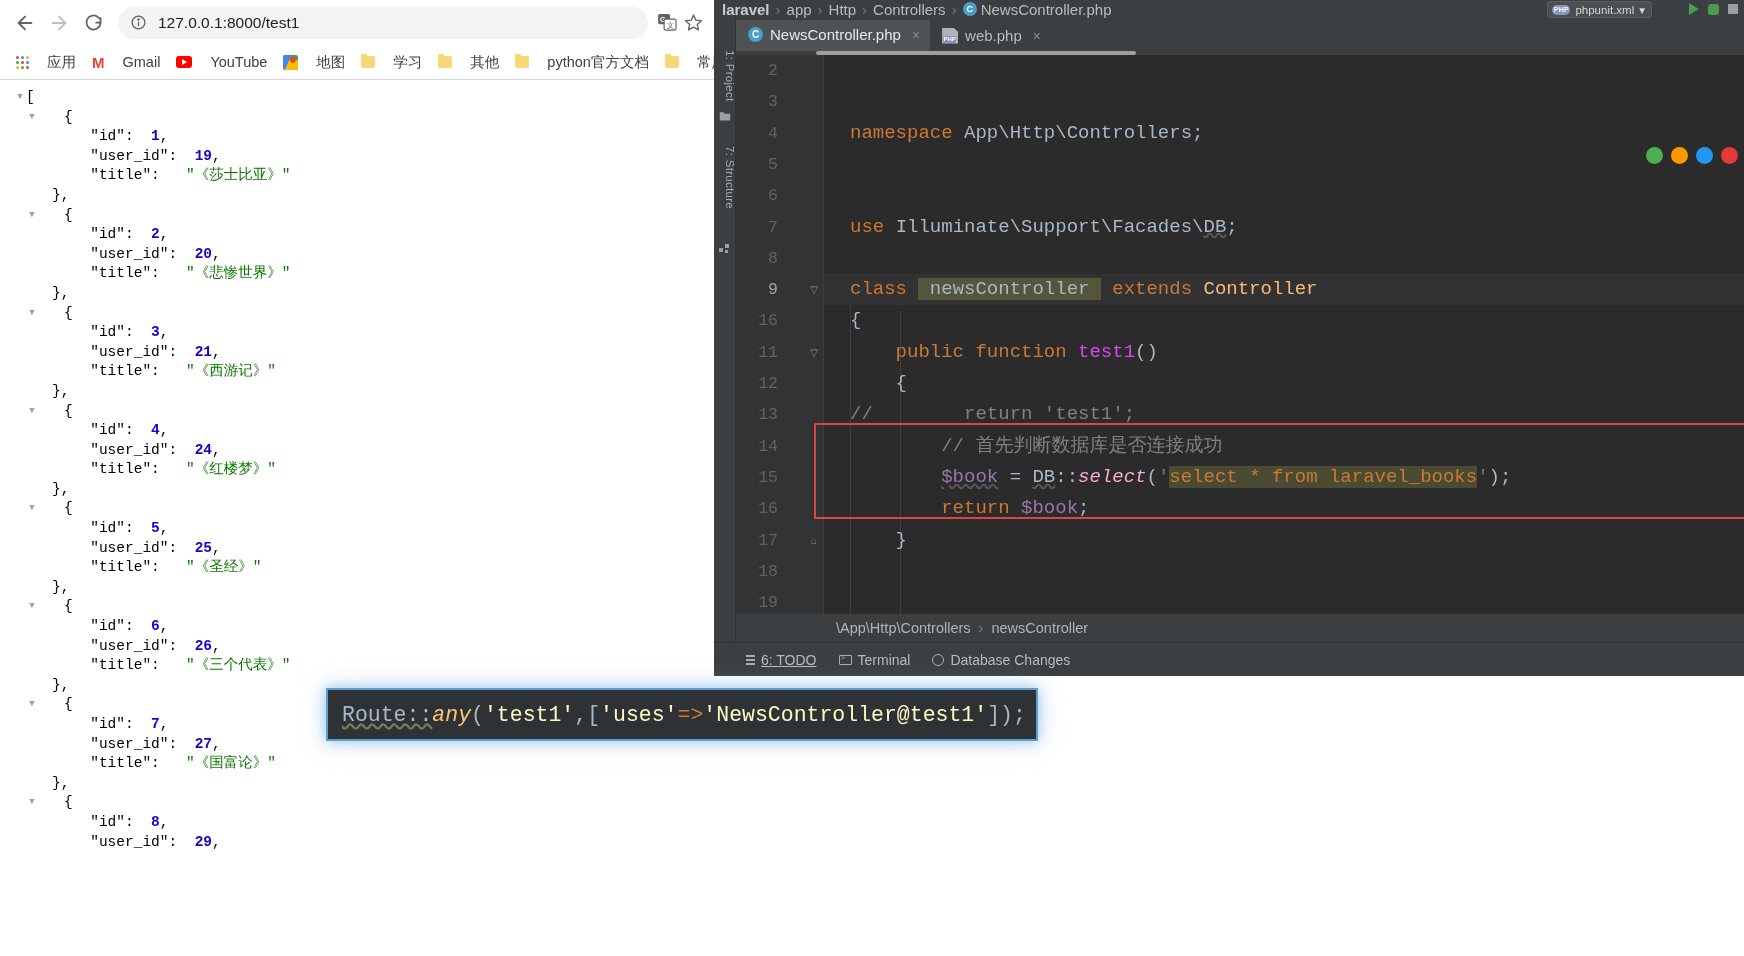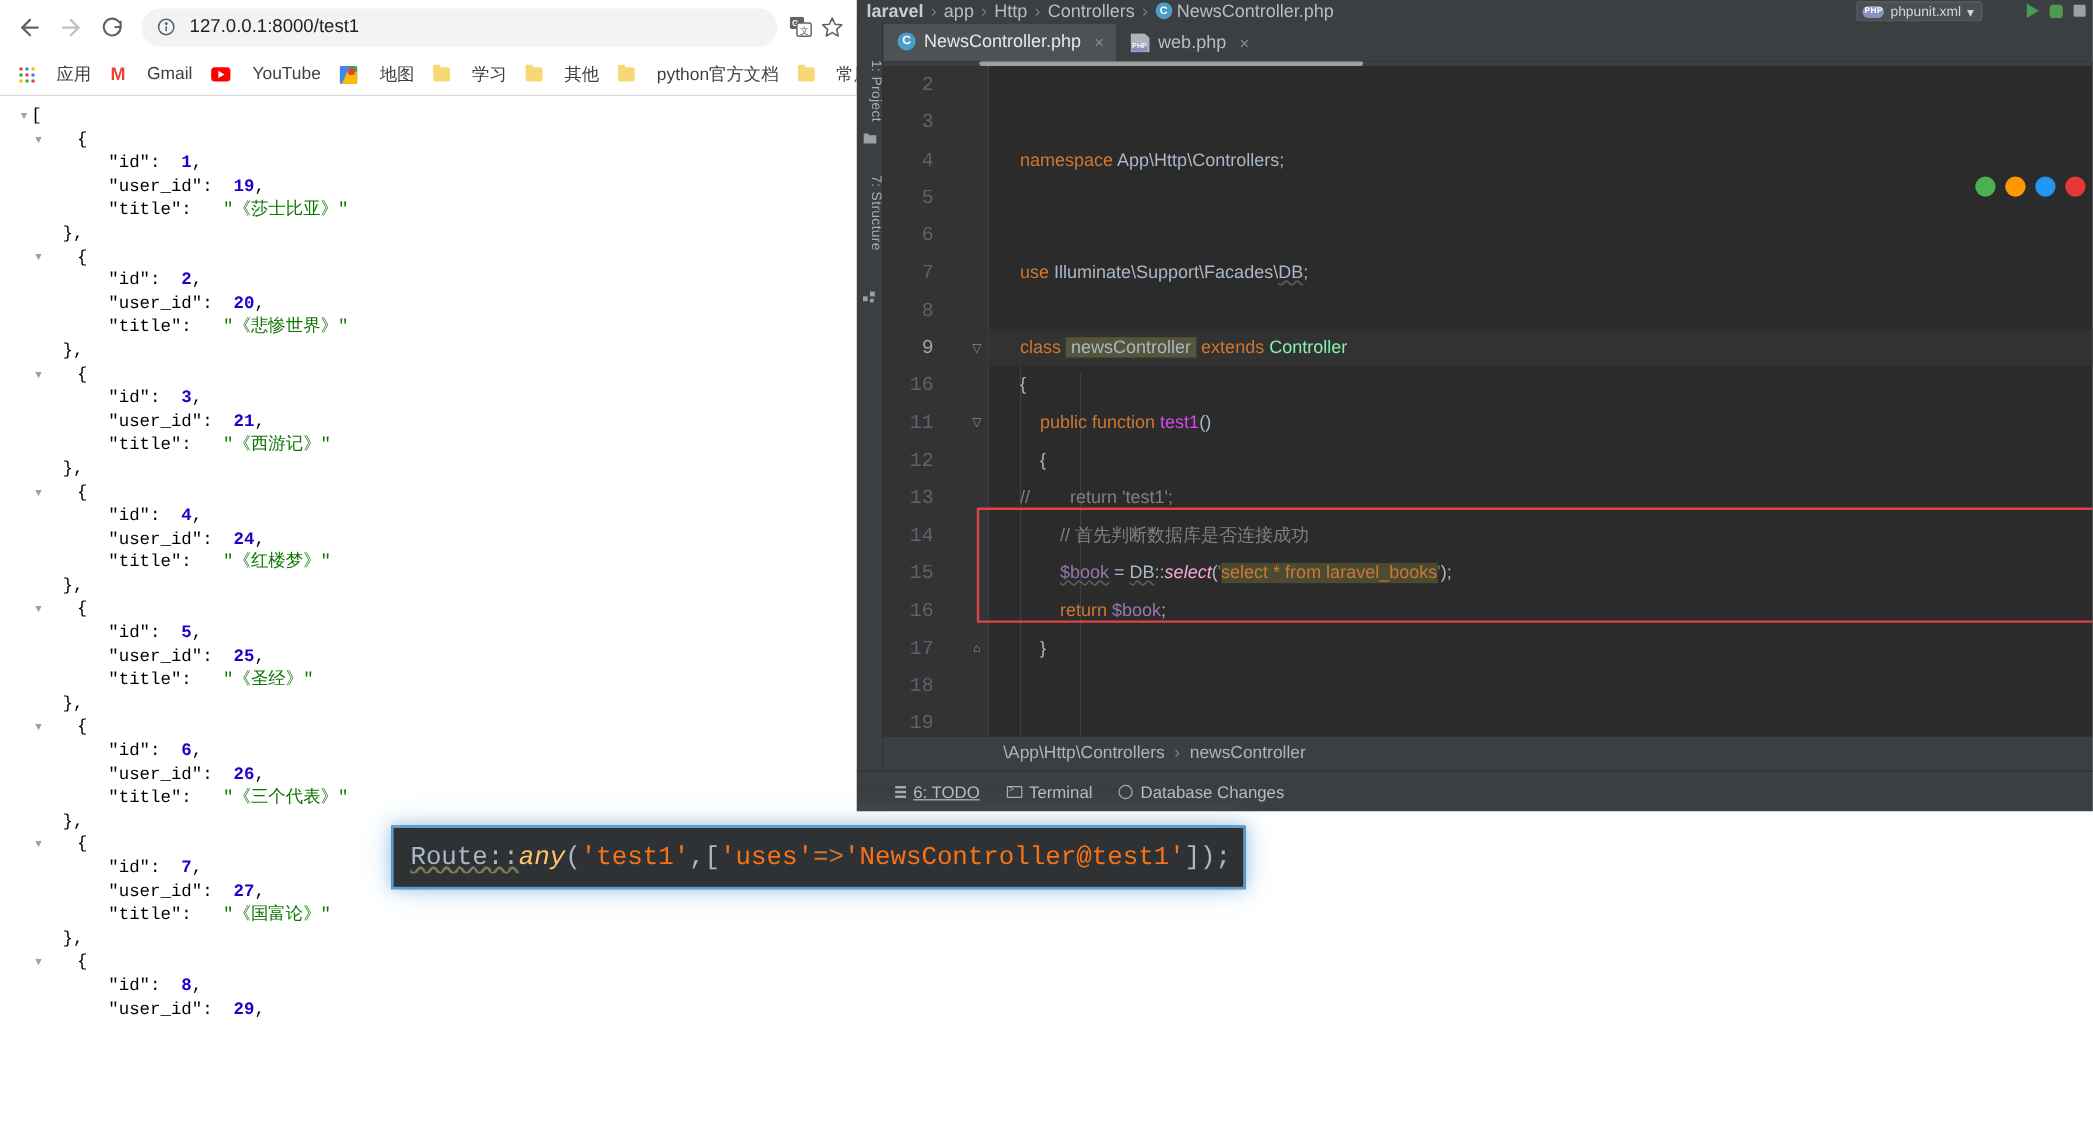--- a/index.html
+++ b/index.html
@@ -229,22 +229,22 @@
   .lnum.cur { color:#a4a3a3; }
   .fold {
     position:absolute; left:72px; width:12px; height:31.3px;
     display:flex;align-items:center;justify-content:center;
     color:#8d8f91; font-size:10px;
   }
   .gutter-edge { position:absolute; left:87px; top:0; bottom:0; width:1px; background:#3c3f41;}
   .codearea { position:absolute; left:88px; top:0; right:0; bottom:0; }
   .cl {
     position:absolute; left:0; right:0; height:31.3px; line-height:31.3px;
-    font-family:Liberation Sans, sans-serif;
-    font-size:15px;
+    font-family:Liberation Mono, monospace;
+    font-size:19px;
     white-space:pre;
     color:#a9b7c6;
     padding-left: 26px;
   }
   .cl.hl { background:#323232; }
   .k { color:#cc7832; }
   .cls { color:#a9b7c6; }
   .cmt { color:#808080; }
   .var { color:#9876aa; }
   .meth { color:#d946ef; }
@@ -304,21 +304,21 @@
     overflow:hidden;
   }
   #route-pop .rcode {
     font-family:"Liberation Mono", monospace;
     font-size: 21.5px;
     white-space:pre;
     color:#a9b7c6;
   }
   .r-route { color:#a9b7c6; text-decoration: underline; text-decoration-style: wavy; text-decoration-color:#7a7a5a; }
   .r-any { color:#ffc66d; font-style:italic; }
-  .r-str { color:#f97316; }
+  .r-str { color:#fef9c3; }
   .r-punct { color:#a9b7c6; }
   .r-arrow { color:#cc7832; }
 </style>
 </head>
 <body>
 
 <div id="root">
 
   <div id="browser">
 
@@ -586,21 +586,21 @@
           <div class="indent-guide" style="left:26px; top:225px; height:520px;"></div>
           <div class="indent-guide" style="left:76px; top:256px; height:440px;"></div>
 
           <div class="cl" style="top:0px;"></div>
           <div class="cl" style="top:31.3px;"></div>
           <div class="cl" style="top:62.6px;"><span class="k">namespace</span> <span class="type-c">App\Http\Controllers</span><span class="cls">;</span></div>
           <div class="cl" style="top:93.9px;"></div>
           <div class="cl" style="top:125.2px;"></div>
           <div class="cl" style="top:156.5px;"><span class="k">use</span> <span class="type-c">Illuminate\Support\Facades\</span><span class="type-c ws-under">DB</span><span class="cls">;</span></div>
           <div class="cl" style="top:187.8px;"></div>
-          <div class="cl hl" style="top:219.1px;"><span class="k">class</span> <span class="cls-hl">&nbsp;newsController&nbsp;</span> <span class="k">extends</span> <span style="color:#86efac">Controller</span></div>
+          <div class="cl hl" style="top:219.1px;"><span class="k">class</span> <span class="cls-hl">&nbsp;newsController&nbsp;</span> <span class="k">extends</span> <span style="color:#fdba74">Controller</span></div>
           <div class="cl" style="top:250.4px;">{</div>
           <div class="cl" style="top:281.7px;">    <span class="k">public function</span> <span class="meth">test1</span>()</div>
           <div class="cl" style="top:313px;">    {</div>
           <div class="cl" style="top:344.3px;"><span class="cmt">//        return 'test1';</span></div>
           <div class="cl" style="top:375.6px;">        <span class="cmt">// 首先判断数据库是否连接成功</span></div>
           <div class="cl" style="top:406.9px;">        <span class="var ws-under">$book</span> <span class="cls">=</span> <span class="type-c ws-under">DB</span><span class="cls">::</span><span class="meth-i">select</span><span class="cls">(</span><span class="str">'</span><span class="sql-hl">select * from laravel_books</span><span class="str">'</span><span class="cls">);</span></div>
           <div class="cl" style="top:438.2px;">        <span class="k">return</span> <span class="var">$book</span><span class="cls">;</span></div>
           <div class="cl" style="top:469.5px;">    }</div>
           <div class="cl" style="top:500.8px;"></div>
           <div class="cl" style="top:532.1px;"></div>

